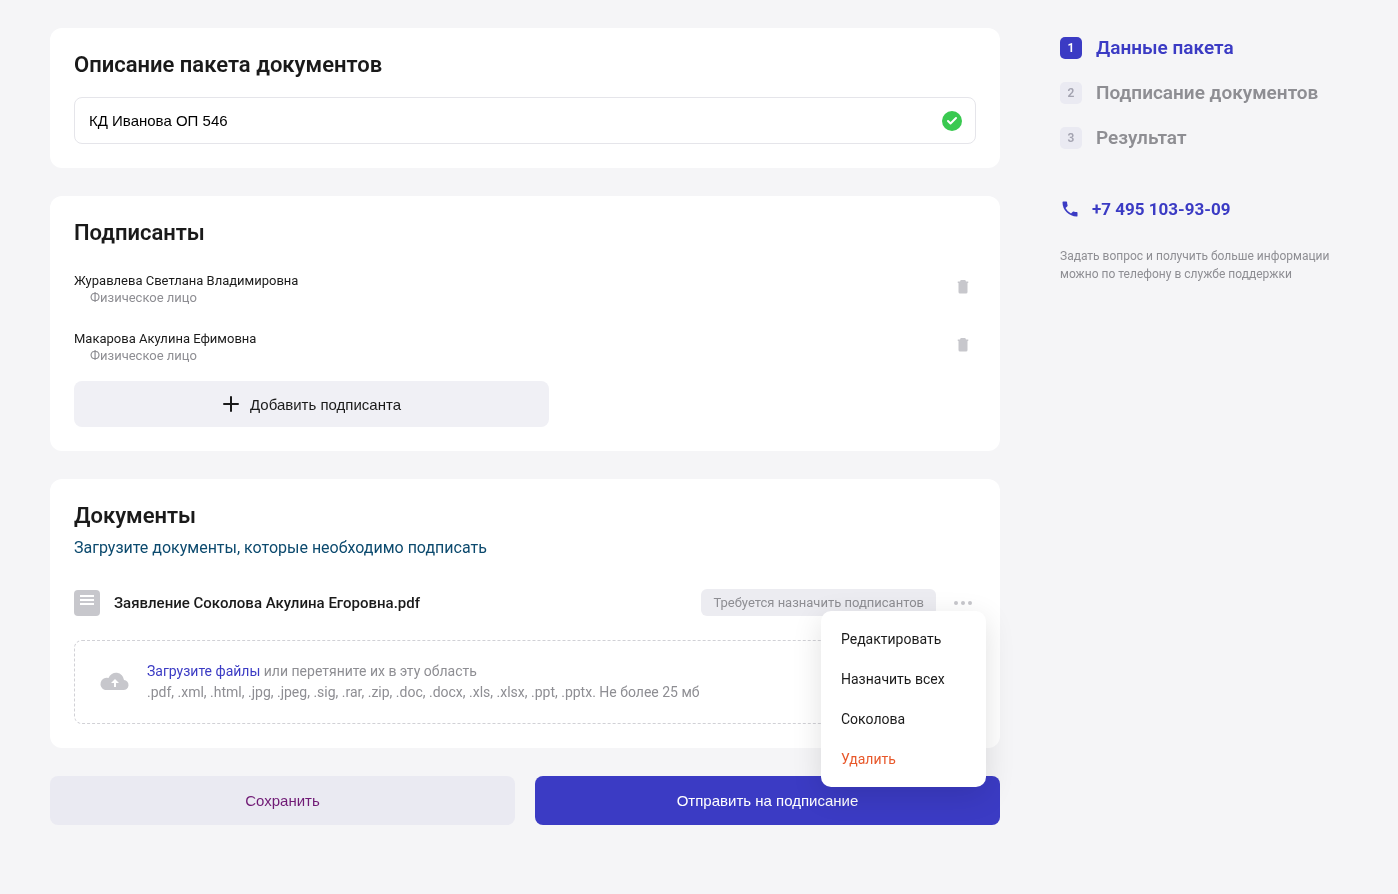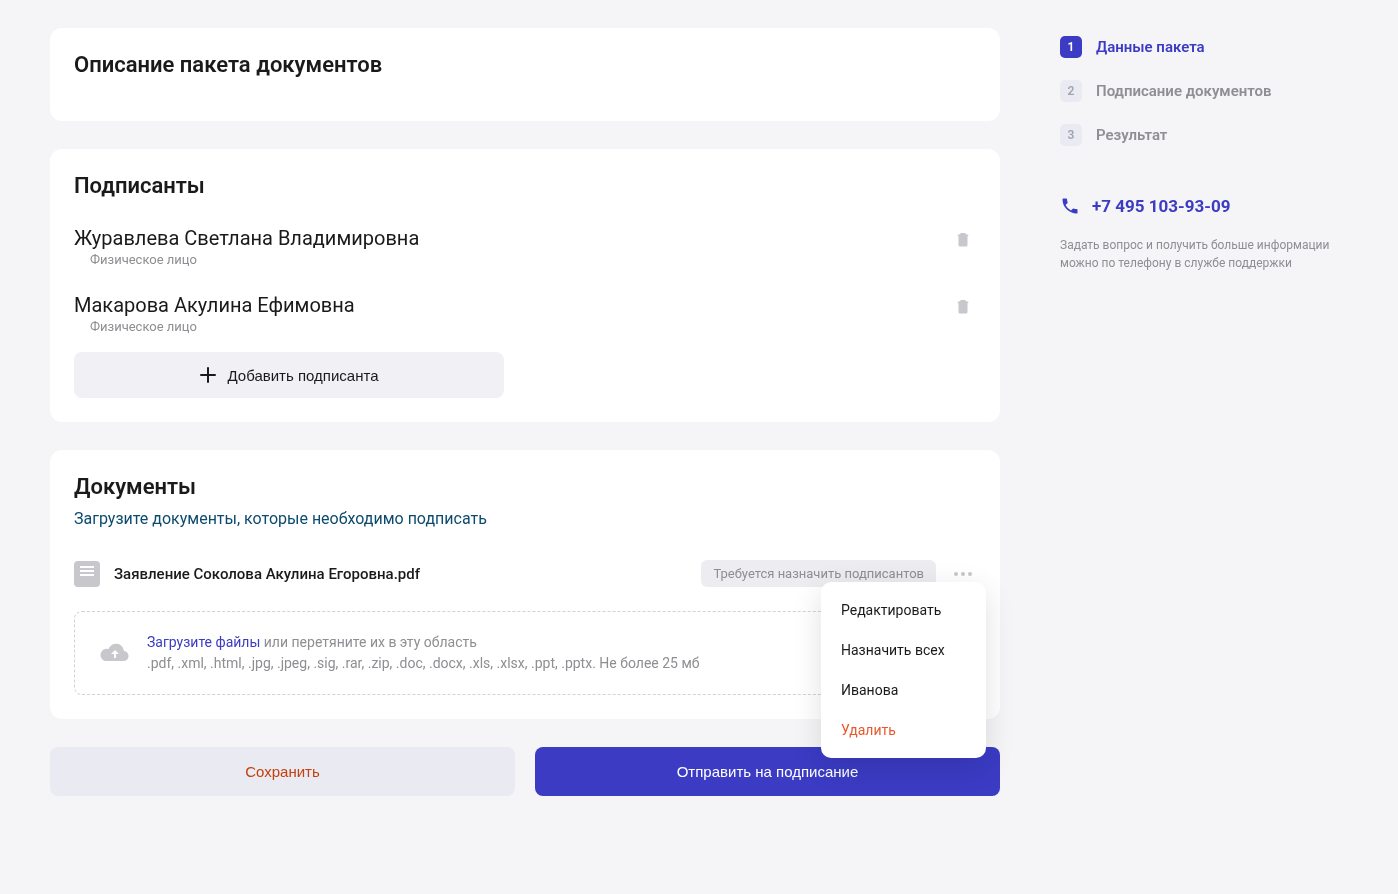--- a/index.html
+++ b/index.html
@@ -63,40 +63,40 @@
 }
 .check-icon svg { width: 12px; height: 12px; }
 .signer-row {
   display: flex;
   justify-content: space-between;
   align-items: flex-start;
   padding: 8px 0;
   margin-bottom: 10px;
 }
 .signer-name {
-  font-size: 20px;
+  font-size: 13px;
   font-weight: 400;
   color: #1a1a1a;
   margin-bottom: 2px;
 }
 .signer-type {
   font-size: 13px;
   color: #8e8e93;
   margin-left: 16px;
 }
 .trash-btn {
   background: none;
   border: none;
   cursor: pointer;
   color: #c7c7cc;
   padding: 4px;
 }
 .trash-btn svg { width: 18px; height: 18px; }
 .add-btn {
-  width: 430px;
+  width: 475px;
   padding: 14px;
   background: #f0f0f5;
   border: none;
   border-radius: 8px;
   font-size: 15px;
   cursor: pointer;
   display: flex;
   align-items: center;
   justify-content: center;
   gap: 10px;
@@ -192,21 +192,21 @@
 }
 .btn {
   flex: 1;
   padding: 16px;
   border: none;
   border-radius: 8px;
   font-size: 15px;
   font-weight: 500;
   cursor: pointer;
 }
-.btn-secondary { background: #eaeaf2; color: #c2410c; }
+.btn-secondary { background: #eaeaf2; color: #701a75; }
 .btn-primary { background: #3b3bc4; color: #fff; }
 .sidebar {
   width: 280px;
   flex-shrink: 0;
   padding-top: 8px;
 }
 .steps {
   display: flex;
   flex-direction: column;
   gap: 22px;
@@ -224,30 +224,30 @@
   background: #eaeaf2;
   color: #a3a3b0;
   font-size: 12px;
   font-weight: 600;
   display: flex;
   align-items: center;
   justify-content: center;
 }
 .step.active .step-num { background: #3b3bc4; color: #fff; }
 .step-label {
-  font-size: 15px;
+  font-size: 19px;
   font-weight: 600;
   color: #8e8e93;
 }
 .step.active .step-label { color: #3b3bc4; }
 .phone-row {
   display: flex;
   align-items: center;
   gap: 12px;
-  margin-bottom: 20px;
+  margin-bottom: 28px;
 }
 .phone-icon { color: #3b3bc4; }
 .phone-num {
   font-size: 17px;
   font-weight: 700;
   color: #3b3bc4;
 }
 .help-text {
   font-size: 12px;
   color: #8e8e93;
@@ -273,20 +273,28 @@
 .dropdown-item.danger { color: #e8582a; }
 </style>
 </head>
 <body>
 
 <div class="page">
   <div class="main">
 
     <div class="card">
       <h2 class="card-title">Описание пакета документов</h2>
+      <div class="input-wrap">
+        <input class="input-field" value="КД Иванова ОП 546" style="">
+        <div class="check-icon">
+          <svg viewBox="0 0 12 12" fill="none">
+              <path d="M2 6l2.5 2.5L10 3" stroke="#fff" stroke-width="2" stroke-linecap="round" stroke-linejoin="round"></path>
+            </svg>
+        </div>
+      </div>
     </div>
 
     <div class="card">
       <h2 class="card-title">Подписанты</h2>
       <div class="signer-row">
         <div>
           <div class="signer-name">Журавлева Светлана Владимировна</div>
           <div class="signer-type">Физическое лицо</div>
         </div>
         <button class="trash-btn">
@@ -328,21 +336,21 @@
         <div class="doc-name">Заявление Соколова Акулина Егоровна.pdf</div>
         <div class="badge">Требуется назначить подписантов</div>
         <button class="more-btn">
           <span></span>
             <span></span>
             <span></span>
         </button>
         <div class="dropdown">
           <div class="dropdown-item">Редактировать</div>
           <div class="dropdown-item">Назначить всех</div>
-          <div class="dropdown-item">Иванова</div>
+          <div class="dropdown-item">Соколова</div>
           <div class="dropdown-item danger">Удалить</div>
         </div>
       </div>
       <div class="upload-zone">
         <svg class="cloud-icon" width="32" height="24" viewBox="0 0 32 24" fill="currentColor">
           <path d="M25 10a8 8 0 00-15.5-2A6 6 0 006 20h18a5 5 0 001-10zm-9-1l4 4h-3v4h-2v-4h-3l4-4z"></path>
         </svg>
         <div class="upload-text">
           <span class="upload-link">Загрузите файлы</span><span> или перетяните их в эту область</span><br>
           <span>.pdf, .xml, .html, .jpg, .jpeg, .sig, .rar, .zip, .doc, .docx, .xls, .xlsx, .ppt, .pptx. Не более 25 мб</span>

